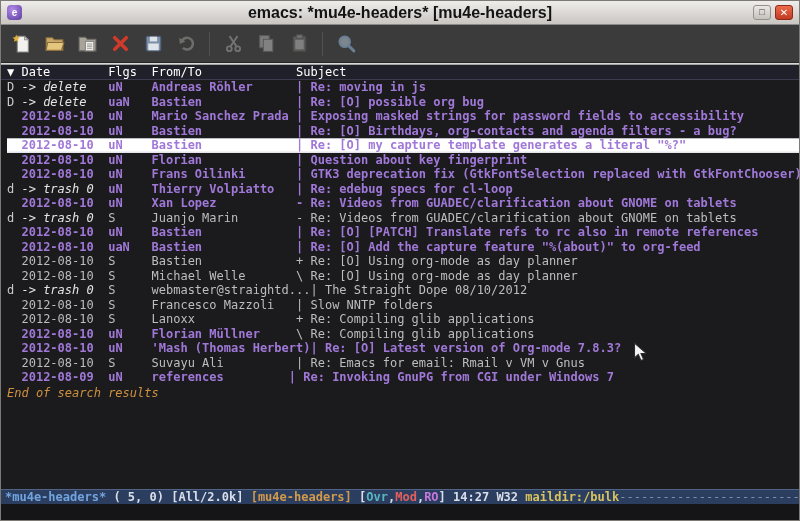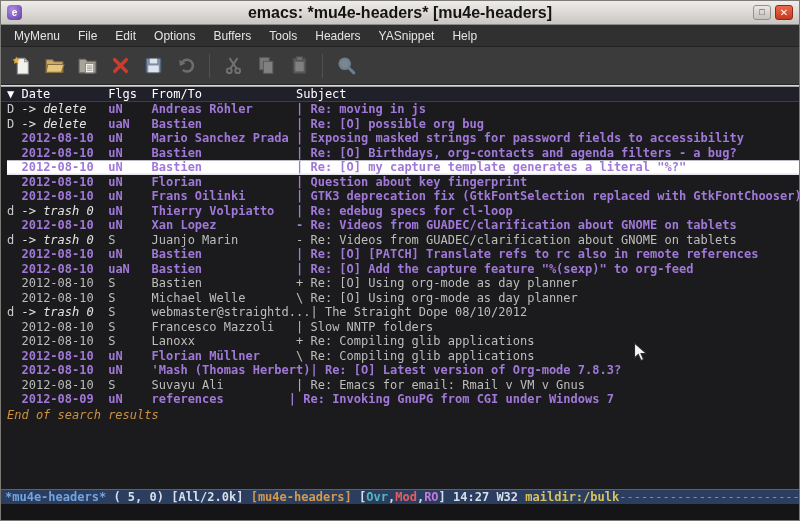--- a/index.html
+++ b/index.html
@@ -105,31 +105,20 @@
 
   <div class="titlebar">
     <div class="app-icon">e</div>
     <div class="title">emacs: *mu4e-headers* [mu4e-headers]</div>
     <div class="controls">
       <div class="ctl">□</div>
       <div class="ctl close">✕</div>
     </div>
   </div>
 
-  <div class="menubar">
-      <span class="menu-item">MyMenu</span>
-      <span class="menu-item">File</span>
-      <span class="menu-item">Edit</span>
-      <span class="menu-item">Options</span>
-      <span class="menu-item">Buffers</span>
-      <span class="menu-item">Tools</span>
-      <span class="menu-item">Headers</span>
-      <span class="menu-item">YASnippet</span>
-      <span class="menu-item">Help</span>
-    </div>
 
   <div class="toolbar">
       <div class="tb-btn">
         <svg viewBox="0 0 20 20">
           <path d="M6 3h7l3.5 3.5V18H6z" fill="#f3f2ec" stroke="#8c8c8c"></path>
           <path d="M13 3v3.5h3.5" fill="none" stroke="#8c8c8c"></path>
           <polygon points="5,1.5 6,4 8.6,4.4 6.6,6 7.1,8.6 5,7.2 2.9,8.6 3.4,6 1.4,4.4 4,4" fill="#e8b23a"></polygon>
         </svg>
       </div>
       <div class="tb-btn">
@@ -203,21 +192,21 @@
         <div class="row"><span class="mark">D </span><span class="action">-&gt; delete   </span><span class="unread">uaN   </span><span class="unread">Bastien             </span><span class="unread">| Re: [O] possible org bug</span></div>
         <div class="row"><span class="mark">  </span><span class="unread">2012-08-10  </span><span class="unread">uN    </span><span class="unread">Mario Sanchez Prada </span><span class="unread">| Exposing masked strings for password fields to accessibility</span></div>
         <div class="row"><span class="mark">  </span><span class="unread">2012-08-10  </span><span class="unread">uN    </span><span class="unread">Bastien             </span><span class="unread">| Re: [O] Birthdays, org-contacts and agenda filters - a bug?</span></div>
         <div class="row current"><span class="mark">  </span><span class="unread">2012-08-10  </span><span class="unread">uN    </span><span class="unread">Bastien             </span><span class="unread">| Re: [O] my capture template generates a literal "%?"</span></div>
         <div class="row"><span class="mark">  </span><span class="unread">2012-08-10  </span><span class="unread">uN    </span><span class="unread">Florian             </span><span class="unread">| Question about key fingerprint</span></div>
         <div class="row"><span class="mark">  </span><span class="unread">2012-08-10  </span><span class="unread">uN    </span><span class="unread">Frans Oilinki       </span><span class="unread">| GTK3 deprecation fix (GtkFontSelection replaced with GtkFontChooser)</span></div>
         <div class="row"><span class="mark">d </span><span class="action">-&gt; trash 0  </span><span class="unread">uN    </span><span class="unread">Thierry Volpiatto   </span><span class="unread">| Re: edebug specs for cl-loop</span></div>
         <div class="row"><span class="mark">  </span><span class="unread">2012-08-10  </span><span class="unread">uN    </span><span class="unread">Xan Lopez           </span><span class="unread">- Re: Videos from GUADEC/clarification about GNOME on tablets</span></div>
         <div class="row"><span class="mark">d </span><span class="action">-&gt; trash 0  </span><span class="read">S     </span><span class="read">Juanjo Marin        </span><span class="read">- Re: Videos from GUADEC/clarification about GNOME on tablets</span></div>
         <div class="row"><span class="mark">  </span><span class="unread">2012-08-10  </span><span class="unread">uN    </span><span class="unread">Bastien             </span><span class="unread">| Re: [O] [PATCH] Translate refs to rc also in remote references</span></div>
-        <div class="row"><span class="mark">  </span><span class="unread">2012-08-10  </span><span class="unread">uaN   </span><span class="unread">Bastien             </span><span class="unread">| Re: [O] Add the capture feature "%(sexp)" to org-feed</span></div>
+        <div class="row"><span class="mark">  </span><span class="unread">2012-08-10  </span><span class="unread">uaN   </span><span class="unread">Bastien             </span><span class="unread">| Re: [O] Add the capture feature "%(about)" to org-feed</span></div>
         <div class="row"><span class="mark">  </span><span class="read">2012-08-10  </span><span class="read">S     </span><span class="read">Bastien             </span><span class="read">+ Re: [O] Using org-mode as day planner</span></div>
         <div class="row"><span class="mark">  </span><span class="read">2012-08-10  </span><span class="read">S     </span><span class="read">Michael Welle       </span><span class="read">\ Re: [O] Using org-mode as day planner</span></div>
         <div class="row"><span class="mark">d </span><span class="action">-&gt; trash 0  </span><span class="read">S     </span><span class="read">webmaster@straightd...</span><span class="read">| The Straight Dope 08/10/2012</span></div>
         <div class="row"><span class="mark">  </span><span class="read">2012-08-10  </span><span class="read">S     </span><span class="read">Francesco Mazzoli   </span><span class="read">| Slow NNTP folders</span></div>
         <div class="row"><span class="mark">  </span><span class="read">2012-08-10  </span><span class="read">S     </span><span class="read">Lanoxx              </span><span class="read">+ Re: Compiling glib applications</span></div>
         <div class="row"><span class="mark">  </span><span class="unread">2012-08-10  </span><span class="unread">uN    </span><span class="unread">Florian Müllner     </span><span class="read">\ Re: Compiling glib applications</span></div>
         <div class="row"><span class="mark">  </span><span class="unread">2012-08-10  </span><span class="unread">uN    </span><span class="unread">'Mash (Thomas Herbert)</span><span class="unread">| Re: [O] Latest version of Org-mode 7.8.3?</span></div>
         <div class="row"><span class="mark">  </span><span class="read">2012-08-10  </span><span class="read">S     </span><span class="read">Suvayu Ali          </span><span class="read">| Re: Emacs for email: Rmail v VM v Gnus</span></div>
         <div class="row"><span class="mark">  </span><span class="unread">2012-08-09  </span><span class="unread">uN    </span><span class="unread">references         </span><span class="unread">| Re: Invoking GnuPG from CGI under Windows 7</span></div>
       </div>

